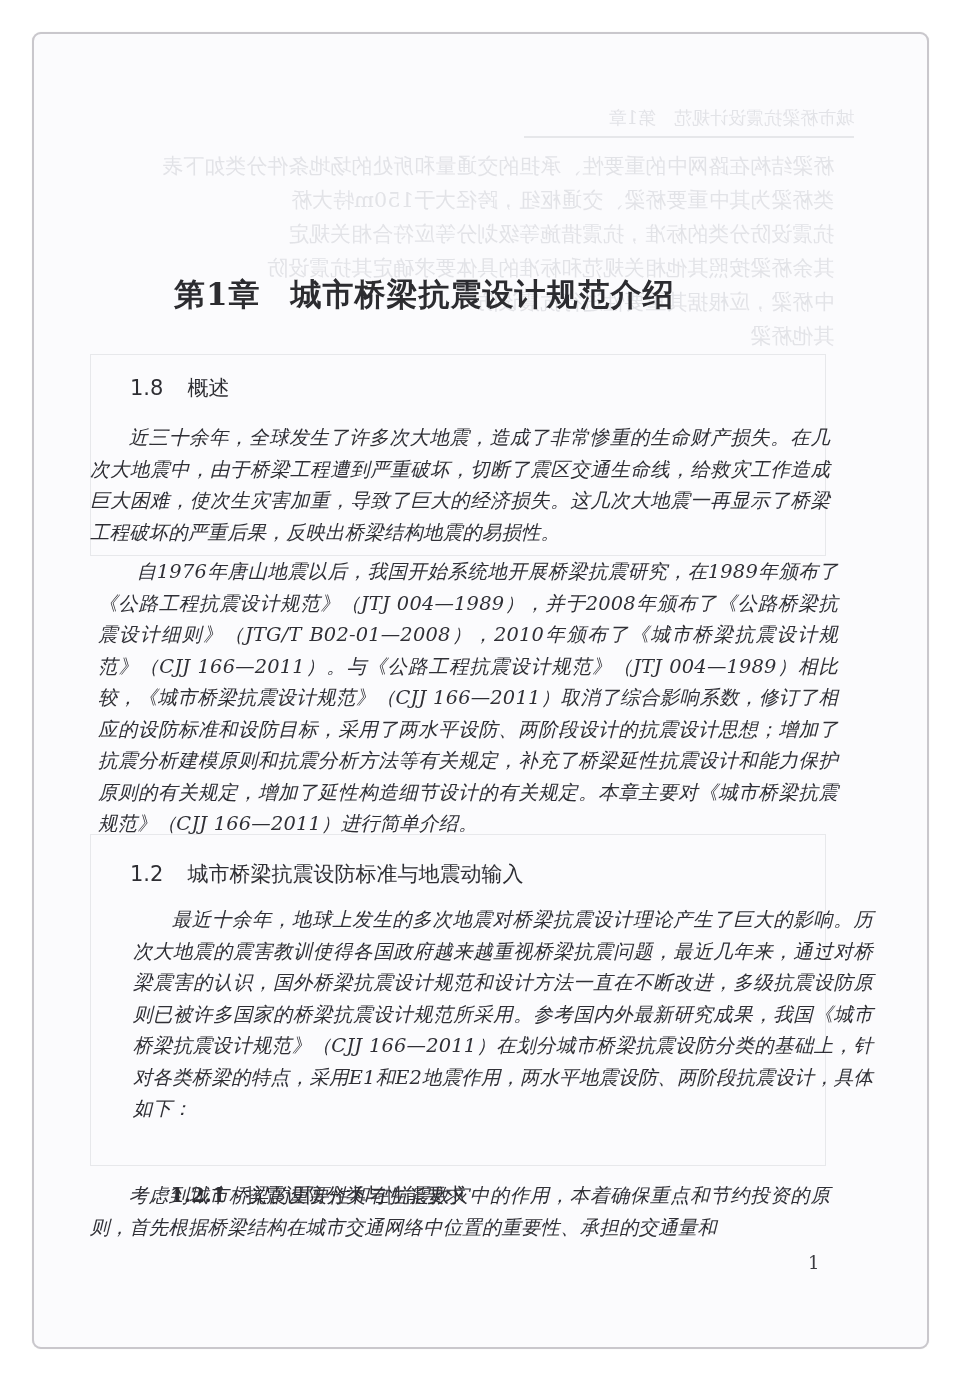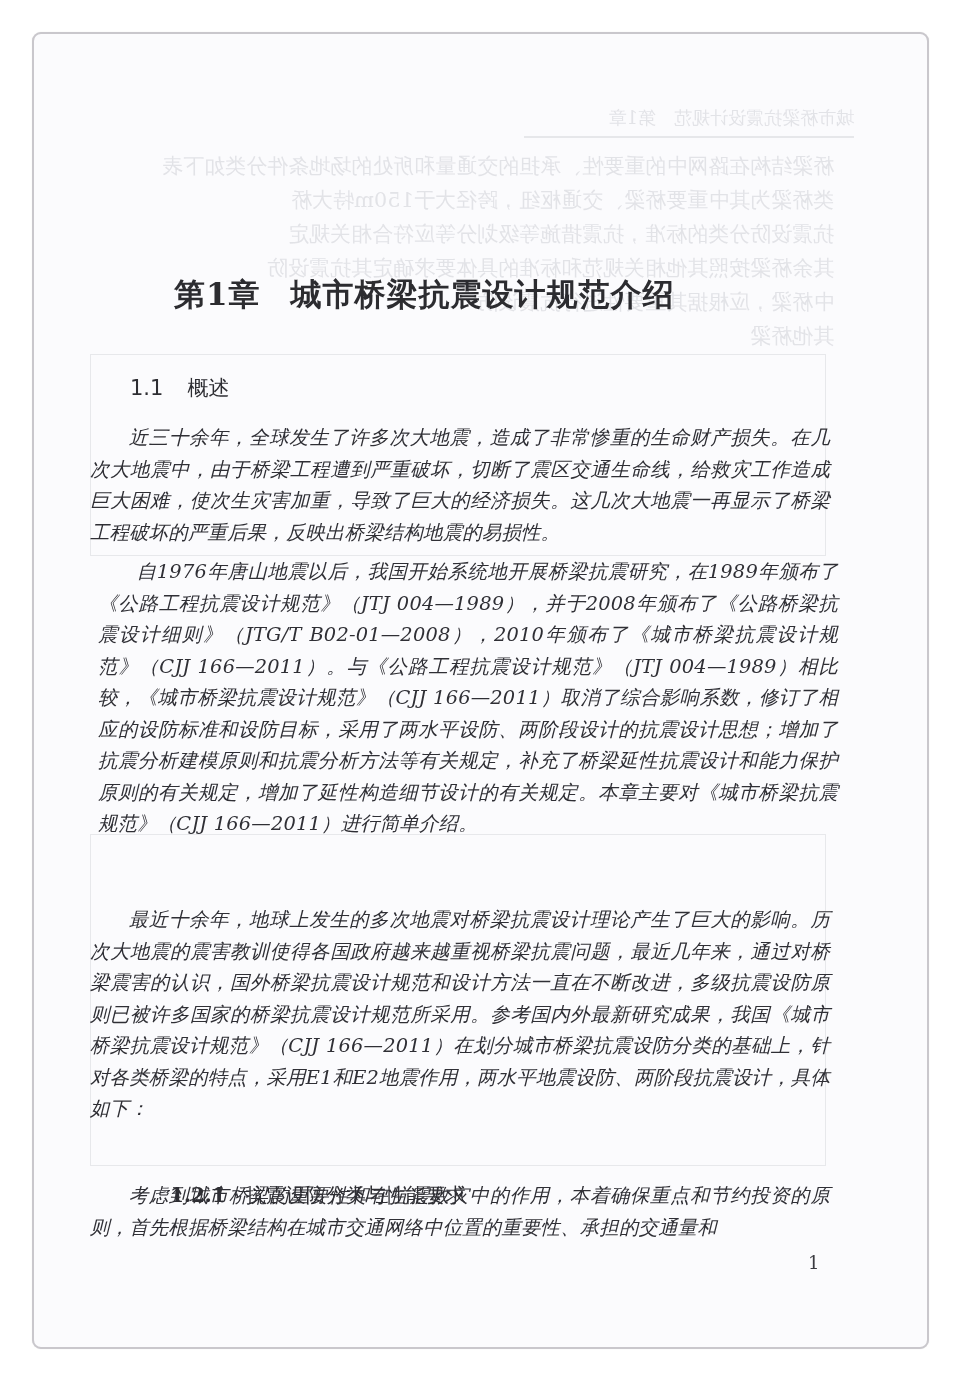--- a/index.html
+++ b/index.html
@@ -122,28 +122,31 @@
   <div class="bleed bleed-line" style="top:254px;">中桥梁，应根据其重要性进行抗震设防</div>
   <div class="bleed bleed-line" style="top:288px;">其他桥梁</div>
   <div class="bleed-table" style="left:56px; top:320px; width:734px; height:200px;"></div>
   <div class="bleed-table" style="left:56px; top:800px; width:734px; height:330px;"></div>
 
   <div class="chapter-title">
     <span class="num">第1章</span><span>城市桥梁抗震设计规范介绍</span>
   </div>
 
   <div class="section-title" style="left:96px; top:340px;">
-    <span class="num">1.1</span><span>概述</span>
+    <span class="num">1.8</span><span>概述</span>
   </div>
 
   <p class="para" style="top:388px; margin:0;">近三十余年，全球发生了许多次大地震，造成了非常惨重的生命财产损失。在几次大地震中，由于桥梁工程遭到严重破坏，切断了震区交通生命线，给救灾工作造成巨大困难，使次生灾害加重，导致了巨大的经济损失。这几次大地震一再显示了桥梁工程破坏的严重后果，反映出桥梁结构地震的易损性。</p>
   <p class="para" style="top:514px; margin:8px;">自1976年唐山地震以后，我国开始系统地开展桥梁抗震研究，在1989年颁布了《公路工程抗震设计规范》（JTJ 004—1989），并于2008年颁布了《公路桥梁抗震设计细则》（JTG/T B02-01—2008），2010年颁布了《城市桥梁抗震设计规范》（CJJ 166—2011）。与《公路工程抗震设计规范》（JTJ 004—1989）相比较，《城市桥梁抗震设计规范》（CJJ 166—2011）取消了综合影响系数，修订了相应的设防标准和设防目标，采用了两水平设防、两阶段设计的抗震设计思想；增加了抗震分析建模原则和抗震分析方法等有关规定，补充了桥梁延性抗震设计和能力保护原则的有关规定，增加了延性构造细节设计的有关规定。本章主要对《城市桥梁抗震规范》（CJJ 166—2011）进行简单介绍。</p>
 
+  <div class="section-title" style="left:96px; top:826px;">
+    <span class="num">1.2</span><span>城市桥梁抗震设防标准与地震动输入</span>
+  </div>
 
-  <p class="para" style="top:870px; margin:0;">最近十余年，地球上发生的多次地震对桥梁抗震设计理论产生了巨大的影响。历次大地震的震害教训使得各国政府越来越重视桥梁抗震问题，最近几年来，通过对桥梁震害的认识，国外桥梁抗震设计规范和设计方法一直在不断改进，多级抗震设防原则已被许多国家的桥梁抗震设计规范所采用。参考国内外最新研究成果，我国《城市桥梁抗震设计规范》（CJJ 166—2011）在划分城市桥梁抗震设防分类的基础上，针对各类桥梁的特点，采用E1和E2地震作用，两水平地震设防、两阶段抗震设计，具体如下：</p>
+  <p class="para" style="top:870px; margin:0;padding-left:43px;">最近十余年，地球上发生的多次地震对桥梁抗震设计理论产生了巨大的影响。历次大地震的震害教训使得各国政府越来越重视桥梁抗震问题，最近几年来，通过对桥梁震害的认识，国外桥梁抗震设计规范和设计方法一直在不断改进，多级抗震设防原则已被许多国家的桥梁抗震设计规范所采用。参考国内外最新研究成果，我国《城市桥梁抗震设计规范》（CJJ 166—2011）在划分城市桥梁抗震设防分类的基础上，针对各类桥梁的特点，采用E1和E2地震作用，两水平地震设防、两阶段抗震设计，具体如下：</p>
 
   <div class="subsection-title" style="left:96px; top:1148px;margin-left:40px;">
     <span class="num">1.2.1</span><span>抗震设防分类与性能要求</span>
   </div>
 
   <p class="para" style="top:1146px; margin:0;">考虑到城市桥梁的重要性和在抗震救灾中的作用，本着确保重点和节约投资的原则，首先根据桥梁结构在城市交通网络中位置的重要性、承担的交通量和</p>
 
   <div class="page-number">1</div>
 </div>
 

